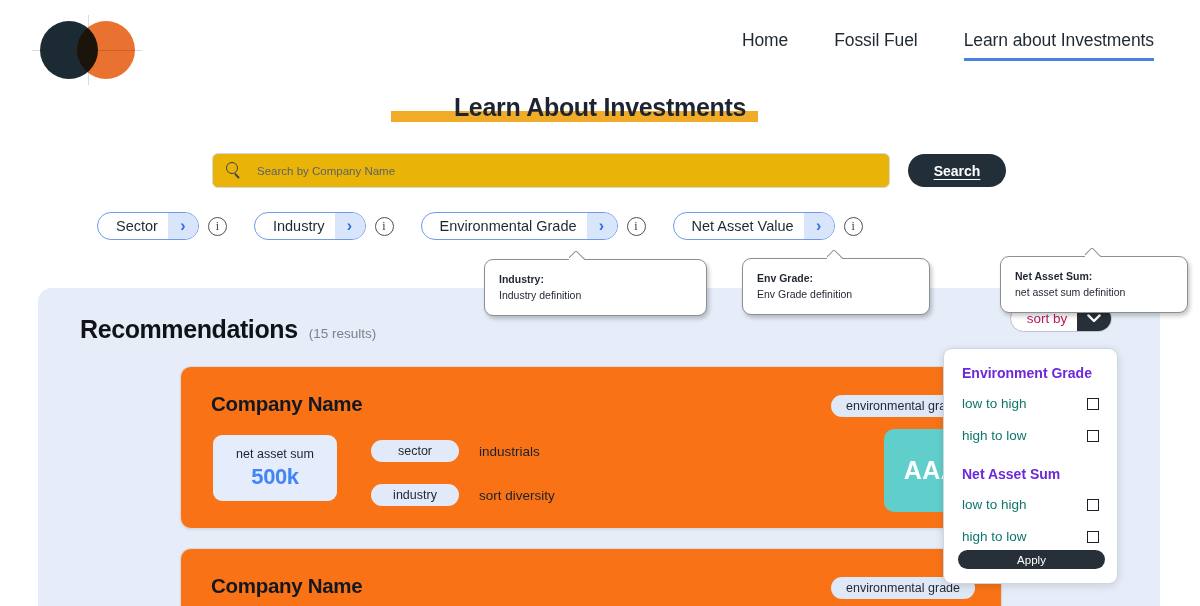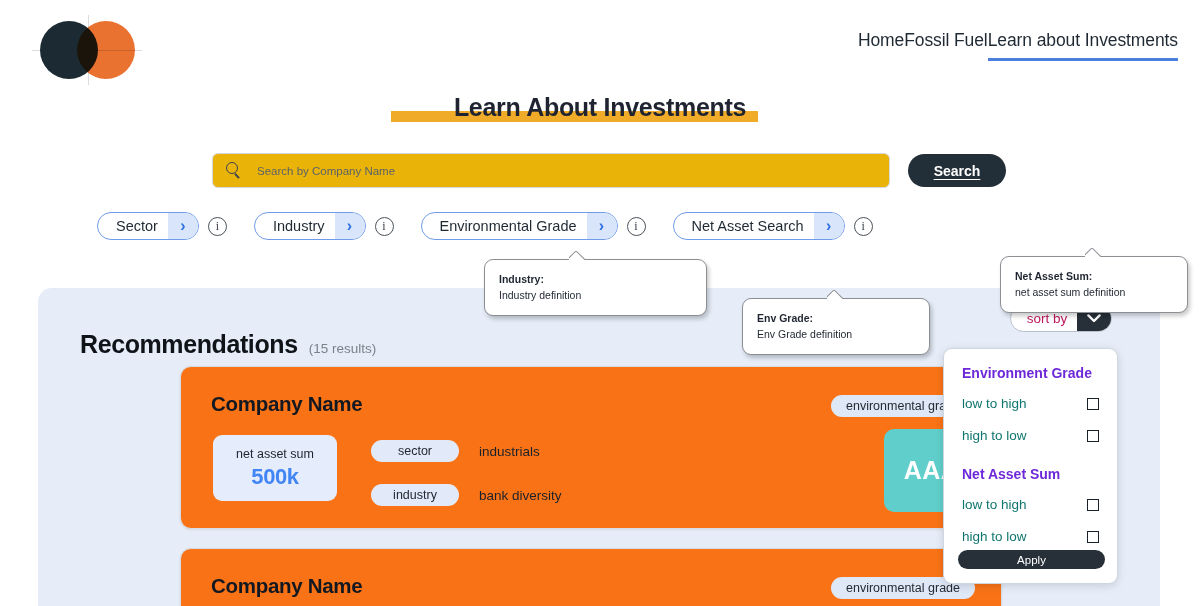--- a/index.html
+++ b/index.html
@@ -16,21 +16,21 @@
     position: absolute; top: 0; left: 0; width: 1200px; height: 92px;
     background: #fff;
   }
   .logo { position: absolute; left: 40px; top: 21px; width: 95px; height: 58px; }
   .logo .circ { position: absolute; top: 0; width: 58px; height: 58px; border-radius: 50%; }
   .logo .circ-dark { left: 0; background: #1c2b33; }
   .logo .circ-orange { left: 37px; background: #e9661e; opacity: .92; mix-blend-mode: multiply; }
   .logo .cross-v { position: absolute; left: 48px; top: -6px; width: 1px; height: 70px; background: #dcdcdc; }
   .logo .cross-h { position: absolute; left: -8px; top: 29px; width: 110px; height: 1px; background: #dcdcdc; }
 
-  .nav { position: absolute; right: 22px; top: 30px; display: flex; align-items: flex-start; }
+  .nav { position: absolute; right: 46px; top: 30px; display: flex; align-items: flex-start; gap: 46px; }
   .nav a {
     font-size: 17.5px; color: #1f2933; text-decoration: none;
     font-weight: 500; letter-spacing: -.1px; padding-bottom: 7px; display: block;
   }
   .nav a.active { border-bottom: 3px solid #4a7fe0; }
 
   
   .title-wrap { position: absolute; top: 93px; left: 0; width: 1200px; text-align: center; }
   .title {
     display: inline-block; position: relative;
@@ -99,21 +99,21 @@
     content: ""; position: absolute; left: 0; top: 2px; width: 13px; height: 13px;
     background: #fff; border-left: 1px solid #8b8f94; border-top: 1px solid #8b8f94;
     transform: rotate(45deg); transform-origin: center;
   }
 
   
   .recpanel {
     position: absolute; left: 38px; top: 288px; width: 1122px; height: 318px;
     background: #e6edf8; border-radius: 14px 14px 0 0;
   }
-  .rechead { position: absolute; left: 42px; top: 42px; display: flex; align-items: baseline; gap: 11px; }
+  .rechead { position: absolute; left: 42px; top: 27px; display: flex; align-items: baseline; gap: 11px; }
   .rechead h2 { font-size: 25px; font-weight: 700; color: #101418; letter-spacing: -.4px; }
   .rechead .cnt { font-size: 13.5px; color: #7b828b; }
 
   .sortbtn {
     position: absolute; right: 48px; top: 17px; height: 27px; width: 102px;
     border: 1.2px solid #b9c1cc; border-radius: 15px; background: #fff;
     display: flex; align-items: center; overflow: hidden; cursor: pointer; z-index: 5;
   }
   .sortbtn .slab { flex: 1; text-align: center; font-size: 13.5px; color: #be185d; padding-left: 6px; }
   .sortbtn .sarr {
@@ -243,35 +243,35 @@
       <div class="fpill">
         <span class="lab">Environmental Grade</span>
         <span class="chev">›</span>
       </div>
       <div class="info">i</div>
     </div>
     <div class="fgap"></div>
 
     <div class="filtergroup">
       <div class="fpill">
-        <span class="lab">Net Asset Search</span>
+        <span class="lab">Net Asset Value</span>
         <span class="chev">›</span>
       </div>
       <div class="info">i</div>
     </div>
   </div>
 
 
   <div class="tip" style="left:484px; top:259px; width:223px;">
     <span class="ptr" style="left:84px;"></span>
     <b>Industry:</b><br>
     <span>Industry definition</span>
   </div>
 
-  <div class="tip" style="left:742px; top:258px; width:188px;margin-top:40px;">
+  <div class="tip" style="left:742px; top:258px; width:188px;">
     <span class="ptr" style="left:84px;"></span>
     <b>Env Grade:</b><br>
     <span>Env Grade definition</span>
   </div>
 
   <div class="tip" style="left:1000px; top:256px; width:188px;">
     <span class="ptr" style="left:84px;"></span>
     <b>Net Asset Sum:</b><br>
     <span>net asset sum definition</span>
   </div>
@@ -301,21 +301,21 @@
           <span class="nlab">net asset sum</span>
           <span class="nval">500k</span>
         </div>
         <div class="meta">
           <div class="metarow">
             <span class="tag">sector</span>
             <span class="val">industrials</span>
           </div>
           <div class="metarow">
             <span class="tag">industry</span>
-            <span class="val">bank diversity</span>
+            <span class="val">sort diversity</span>
           </div>
         </div>
         <div class="gradebadge">AAA</div>
       </div>
 
       <div class="card c2">
         <div class="cname">Company Name</div>
         <div class="gradepill">environmental grade</div>
       </div>
 

